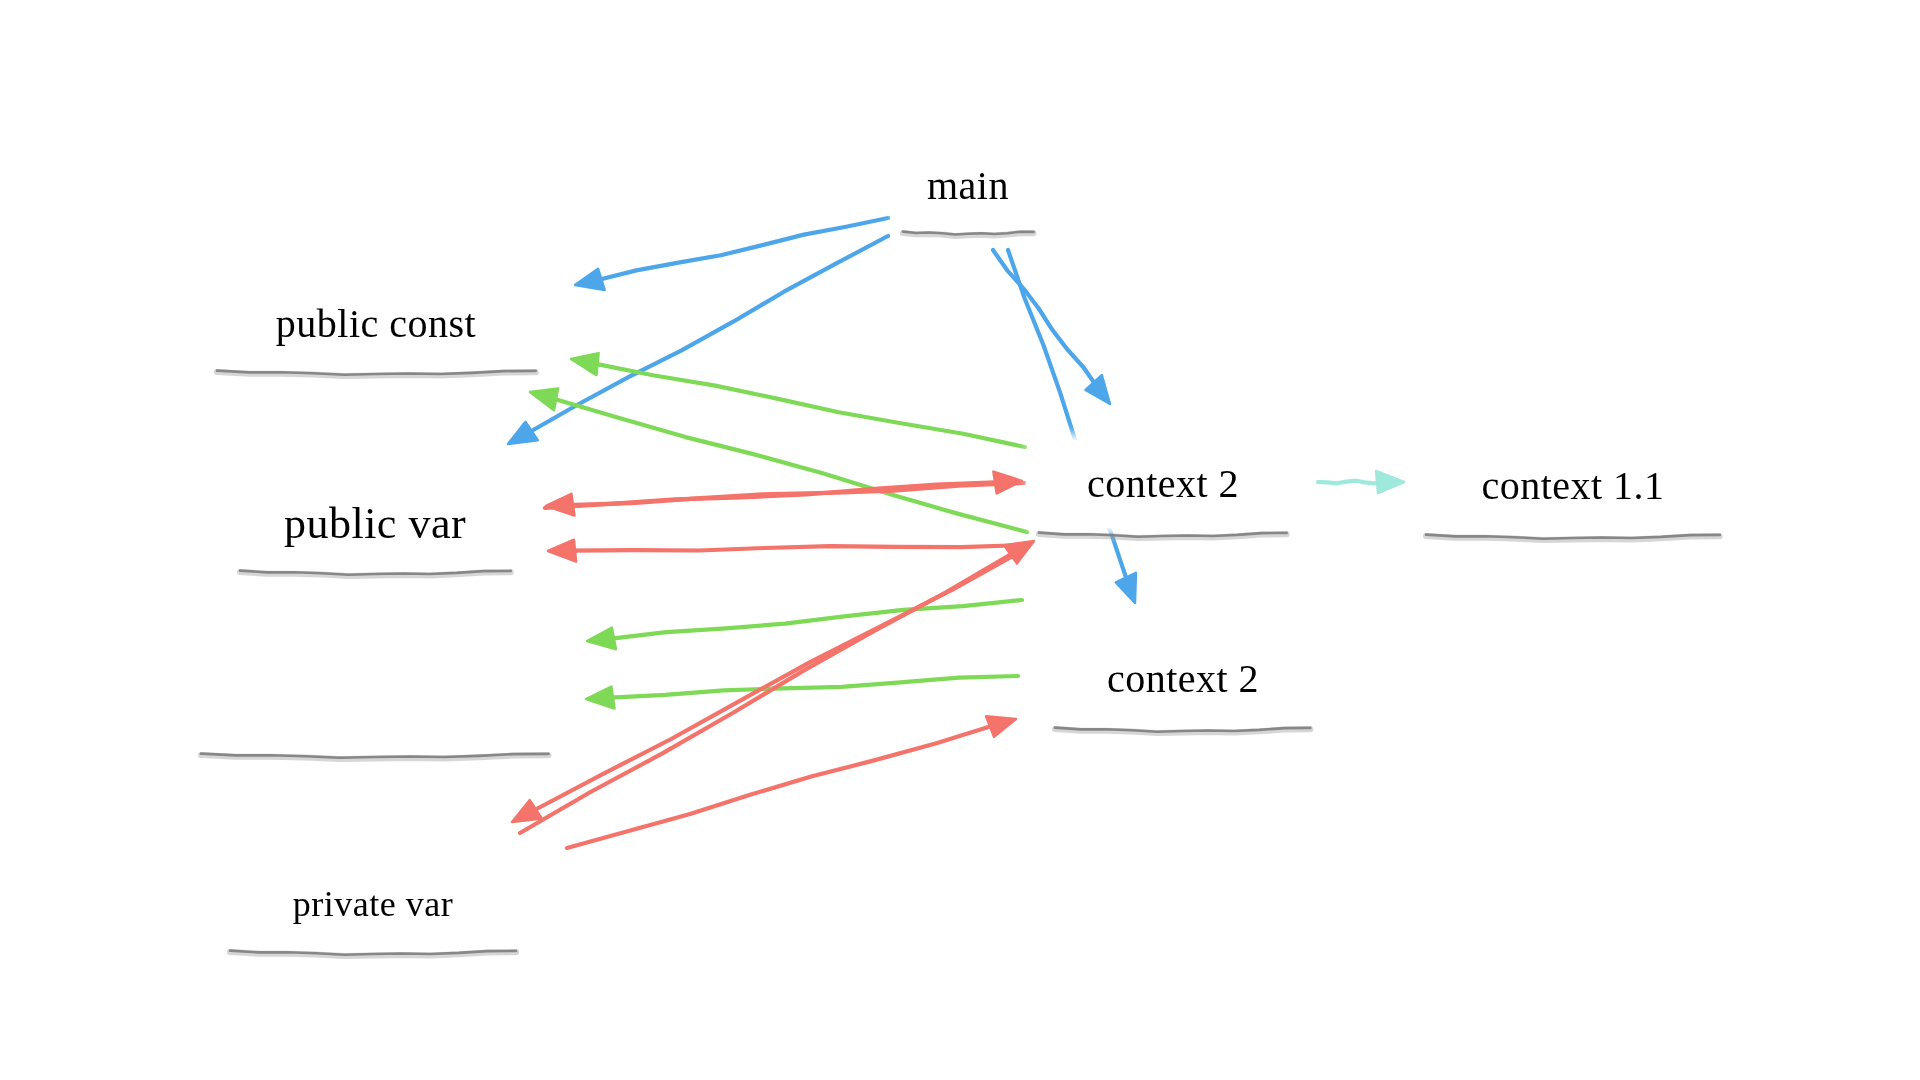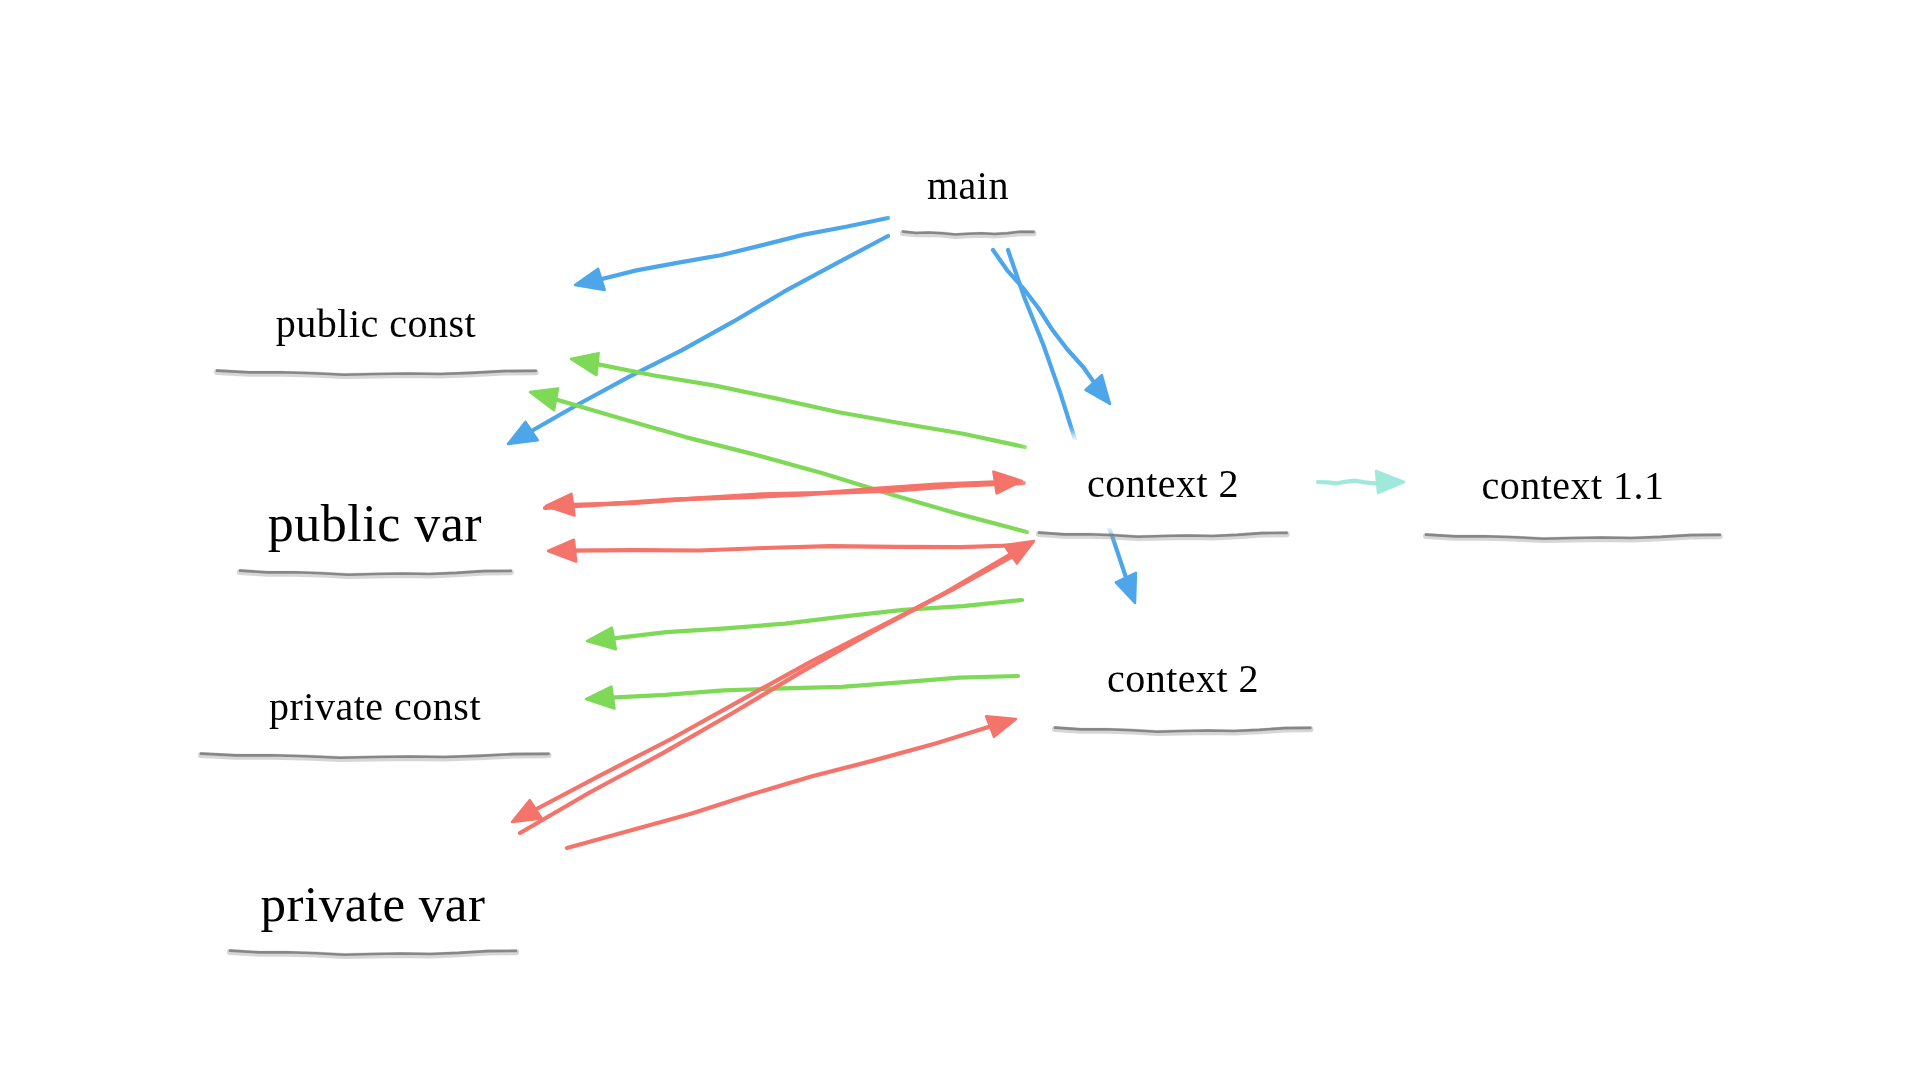--- a/index.html
+++ b/index.html
@@ -132,39 +132,38 @@
     </div>
     <div class="node" style="left: 210px; top: 282px; width: 332px; height: 84px; font-size: 40px; background: rgb(255, 255, 255); color: rgb(0, 0, 0);">
       <span class="node-label">public const</span>
       <span class="node-underline">
         <svg viewBox="0 0 100 14" preserveAspectRatio="none">
           <path d="M 0 5 L 10.00 6.85 L 20.00 6.80 L 30.00 7.78 L 40.00 9.36 L 50.00 8.69 L 60.00 8.08 L 70.00 8.68 L 80.00 7.45 L 90.00 5.49 L 100.00 5.30" fill="none" stroke="#7a7a7a" stroke-width="2.6" stroke-linecap="round" opacity="0.85" vector-effect="non-scaling-stroke"></path>
           <path d="M 0 5 L 10.00 6.85 L 20.00 6.80 L 30.00 7.78 L 40.00 9.36 L 50.00 8.69 L 60.00 8.08 L 70.00 8.68 L 80.00 7.45 L 90.00 5.49 L 100.00 5.30" fill="none" stroke="#7a7a7a" stroke-width="6" stroke-linecap="round" opacity="0.30" vector-effect="non-scaling-stroke" transform="translate(0,1.5)"></path>
         </svg>
       </span>
     </div>
-    <div class="node" style="left: 234px; top: 482px; width: 282px; height: 84px; font-size: 52px; background: rgb(255, 255, 255); color: rgb(0, 0, 0);">
+    <div class="node" style="left: 234px; top: 482px; width: 282px; height: 84px; font-size: 44px; background: rgb(255, 255, 255); color: rgb(0, 0, 0);">
       <span class="node-label">public var</span>
       <span class="node-underline">
         <svg viewBox="0 0 100 14" preserveAspectRatio="none">
           <path d="M 0 5 L 10.00 6.85 L 20.00 6.80 L 30.00 7.78 L 40.00 9.36 L 50.00 8.69 L 60.00 8.08 L 70.00 8.68 L 80.00 7.45 L 90.00 5.49 L 100.00 5.30" fill="none" stroke="#7a7a7a" stroke-width="2.6" stroke-linecap="round" opacity="0.85" vector-effect="non-scaling-stroke"></path>
           <path d="M 0 5 L 10.00 6.85 L 20.00 6.80 L 30.00 7.78 L 40.00 9.36 L 50.00 8.69 L 60.00 8.08 L 70.00 8.68 L 80.00 7.45 L 90.00 5.49 L 100.00 5.30" fill="none" stroke="#7a7a7a" stroke-width="6" stroke-linecap="round" opacity="0.30" vector-effect="non-scaling-stroke" transform="translate(0,1.5)"></path>
         </svg>
       </span>
     </div>
     <div class="node" style="left: 194px; top: 665px; width: 362px; height: 84px; font-size: 40px; background: rgb(255, 255, 255); color: rgb(0, 0, 0);">
-      <span class="node-label">private const</span>
       <span class="node-underline">
         <svg viewBox="0 0 100 14" preserveAspectRatio="none">
           <path d="M 0 5 L 10.00 6.85 L 20.00 6.80 L 30.00 7.78 L 40.00 9.36 L 50.00 8.69 L 60.00 8.08 L 70.00 8.68 L 80.00 7.45 L 90.00 5.49 L 100.00 5.30" fill="none" stroke="#7a7a7a" stroke-width="2.6" stroke-linecap="round" opacity="0.85" vector-effect="non-scaling-stroke"></path>
           <path d="M 0 5 L 10.00 6.85 L 20.00 6.80 L 30.00 7.78 L 40.00 9.36 L 50.00 8.69 L 60.00 8.08 L 70.00 8.68 L 80.00 7.45 L 90.00 5.49 L 100.00 5.30" fill="none" stroke="#7a7a7a" stroke-width="6" stroke-linecap="round" opacity="0.30" vector-effect="non-scaling-stroke" transform="translate(0,1.5)"></path>
         </svg>
       </span>
     </div>
-    <div class="node" style="left: 224px; top: 862px; width: 298px; height: 84px; font-size: 51px; background: rgb(255, 255, 255); color: rgb(0, 0, 0);">
+    <div class="node" style="left: 224px; top: 862px; width: 298px; height: 84px; font-size: 36px; background: rgb(255, 255, 255); color: rgb(0, 0, 0);">
       <span class="node-label">private var</span>
       <span class="node-underline">
         <svg viewBox="0 0 100 14" preserveAspectRatio="none">
           <path d="M 0 5 L 10.00 6.85 L 20.00 6.80 L 30.00 7.78 L 40.00 9.36 L 50.00 8.69 L 60.00 8.08 L 70.00 8.68 L 80.00 7.45 L 90.00 5.49 L 100.00 5.30" fill="none" stroke="#7a7a7a" stroke-width="2.6" stroke-linecap="round" opacity="0.85" vector-effect="non-scaling-stroke"></path>
           <path d="M 0 5 L 10.00 6.85 L 20.00 6.80 L 30.00 7.78 L 40.00 9.36 L 50.00 8.69 L 60.00 8.08 L 70.00 8.68 L 80.00 7.45 L 90.00 5.49 L 100.00 5.30" fill="none" stroke="#7a7a7a" stroke-width="6" stroke-linecap="round" opacity="0.30" vector-effect="non-scaling-stroke" transform="translate(0,1.5)"></path>
         </svg>
       </span>
     </div>
     <div class="node" style="left: 1034px; top: 440px; width: 258px; height: 88px; font-size: 40px; background: rgb(255, 255, 255); color: rgb(0, 0, 0);">
       <span class="node-label">context 2</span>

